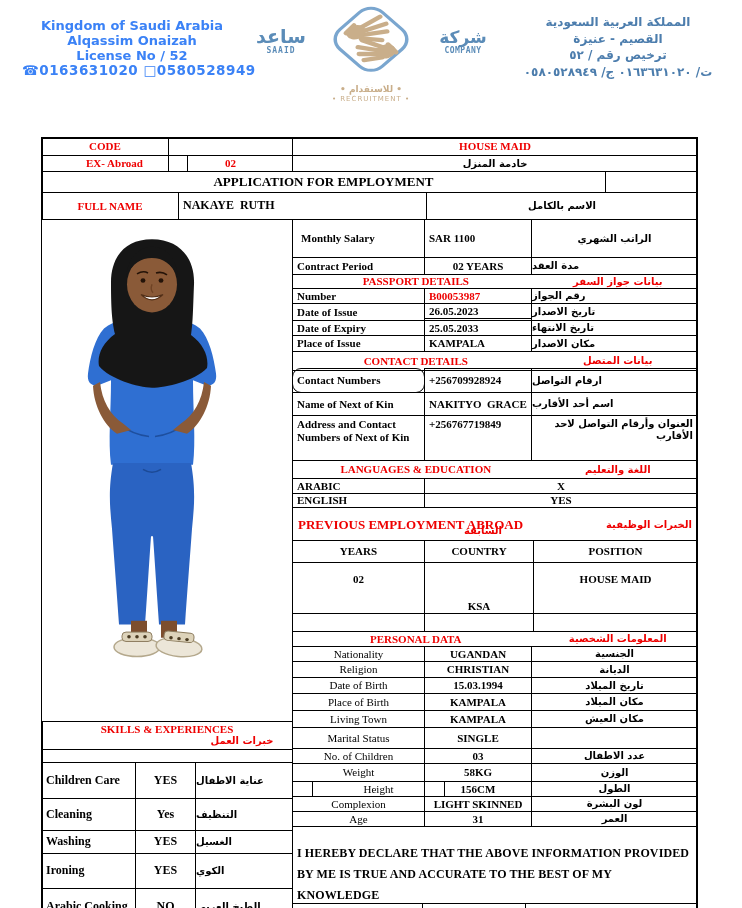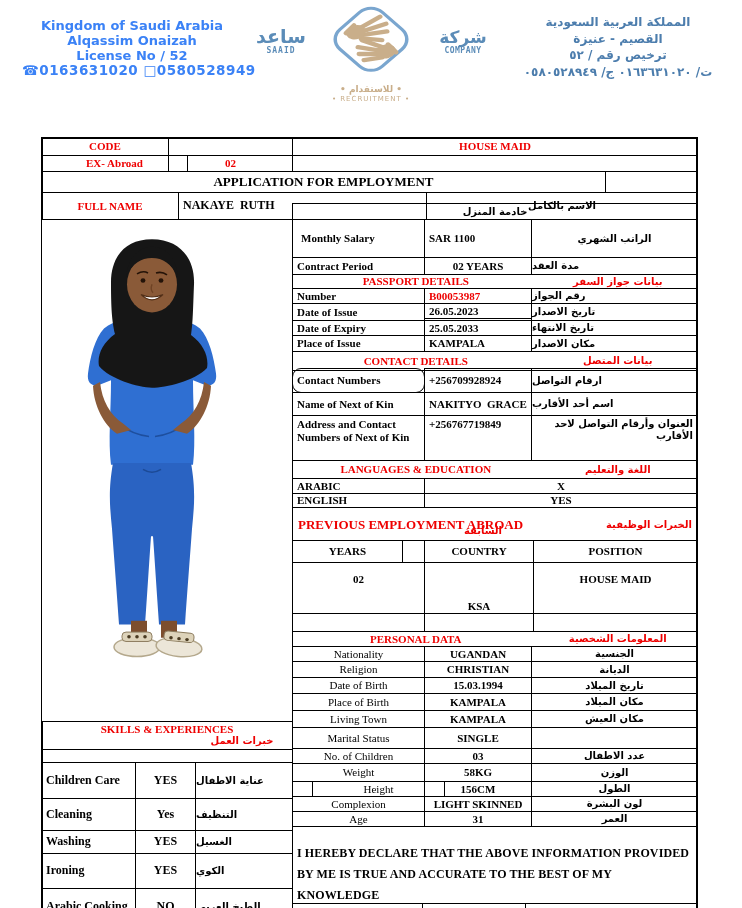--- a/index.html
+++ b/index.html
@@ -110,21 +110,21 @@
 </div>
 
 <div id="frame"></div>
 
 <div class="c C red" style="left:41px;top:137px;width:128px;height:19px;">CODE</div>
 <div class="c" style="left:168px;top:137px;width:125px;height:19px;"></div>
 <div class="c C red" style="left:292px;top:137px;width:406px;height:19px;">HOUSE MAID</div>
 
 <div class="c C red" style="left:41px;top:155px;width:147px;height:17px;">EX- Abroad</div>
 <div class="c C red" style="left:168px;top:155px;width:125px;height:17px;">02</div>
-<div class="c C rtl ar-t" style="left:292px;top:155px;width:406px;height:17px;margin-top:48px;">خادمة المنزل</div>
+<div class="c C rtl ar-t" style="left:292px;top:155px;width:406px;height:17px;">خادمة المنزل</div>
 
 <div class="c C big" style="left:41px;top:171px;width:565px;height:22px;">APPLICATION FOR EMPLOYMENT</div>
 <div class="c" style="left:605px;top:171px;width:93px;height:22px;"></div>
 
 <div class="c C red" style="left:41px;top:192px;width:138px;height:28px;">FULL NAME</div>
 <div class="c L pre" style="left:178px;top:192px;width:249px;height:28px;font-size:12px;">NAKAYE  RUTH</div>
 <div class="c C rtl ar-t" style="left:426px;top:192px;width:272px;height:28px;">الاسم بالكامل</div>
 
 <div class="c photo" style="left:41px;top:219px;width:252px;height:503px;">
   <svg width="249" height="470" viewBox="0 0 249 500" preserveAspectRatio="none" style="margin-top:6px;">
@@ -222,21 +222,21 @@
 
 <div class="c red" style="left:292px;top:507px;width:406px;height:34px;">
   <div class="prev-wrap" style="width:100%;">
     <div class="prev-line1">
       <span class="t-en">PREVIOUS EMPLOYMENT ABROAD</span>
       <span class="t-ar rtl ar-t">الخبرات الوظيفية</span>
     </div>
     <div class="prev-line2 rtl ar-t">السابقة</div>
   </div>
 </div>
-<div class="c C" style="left:292px;top:540px;width:111px;height:23px;">YEARS</div>
+<div class="c C" style="left:292px;top:540px;width:133px;height:23px;">YEARS</div>
 <div class="c C" style="left:424px;top:540px;width:110px;height:23px;">COUNTRY</div>
 <div class="c C" style="left:533px;top:540px;width:165px;height:23px;">POSITION</div>
 <div class="c C" style="left:292px;top:562px;width:133px;height:52px;align-items:flex-start;padding-top:10px;">02</div>
 <div class="c C" style="left:424px;top:562px;width:110px;height:52px;align-items:flex-end;">KSA</div>
 <div class="c C" style="left:533px;top:562px;width:165px;height:52px;align-items:flex-start;padding-top:10px;">HOUSE MAID</div>
 <div class="c" style="left:292px;top:613px;width:133px;height:19px;"></div>
 <div class="c" style="left:424px;top:613px;width:110px;height:19px;"></div>
 <div class="c" style="left:533px;top:613px;width:165px;height:19px;"></div>
 
 <div class="c title red" style="left:292px;top:631px;width:406px;height:16px;">

